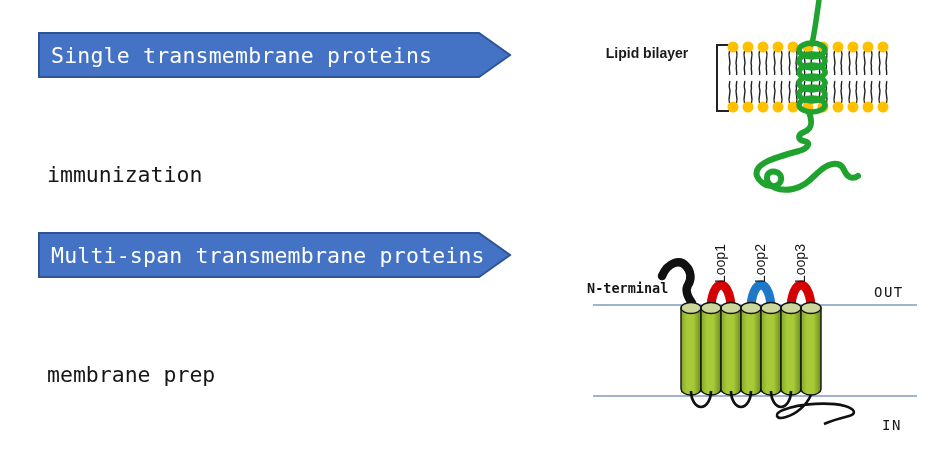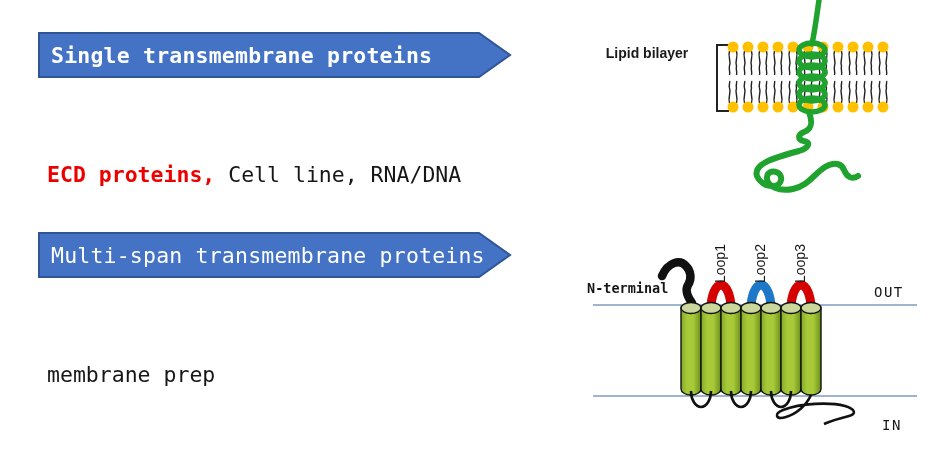--- a/index.html
+++ b/index.html
@@ -38,29 +38,28 @@
   svg text.sans {
     font-family:"Liberation Sans","DejaVu Sans",sans-serif;
     fill:#161616;
   }
 </style>
 </head>
 <body>
 
 <div id="canvas">
 
-  <div class="abs banner" style="left:38px; top:32px;font-weight:bold;">
+  <div class="abs banner" style="left:38px; top:32px;">
     <svg width="474" height="46" viewBox="0 0 474 46">
       <path d="M1,1 H441 L472,23 L441,45 H1 Z" fill="#4472C4" stroke="#2F5597" stroke-width="2"></path>
     </svg>
     <span class="banner-label">Single transmembrane proteins</span>
   </div>
 
   <div class="abs desc" style="left:47px; top:102px;">
-    <div><span class="red">ECD proteins,</span><span> Cell line, RNA/DNA</span></div>
     <div><span>immunization</span></div>
   </div>
 
   <div class="abs banner" style="left:38px; top:232px;text-align:right;">
     <svg width="474" height="46" viewBox="0 0 474 46">
       <path d="M1,1 H441 L472,23 L441,45 H1 Z" fill="#4472C4" stroke="#2F5597" stroke-width="2"></path>
     </svg>
     <span class="banner-label">Multi-span transmembrane proteins</span>
   </div>
 

